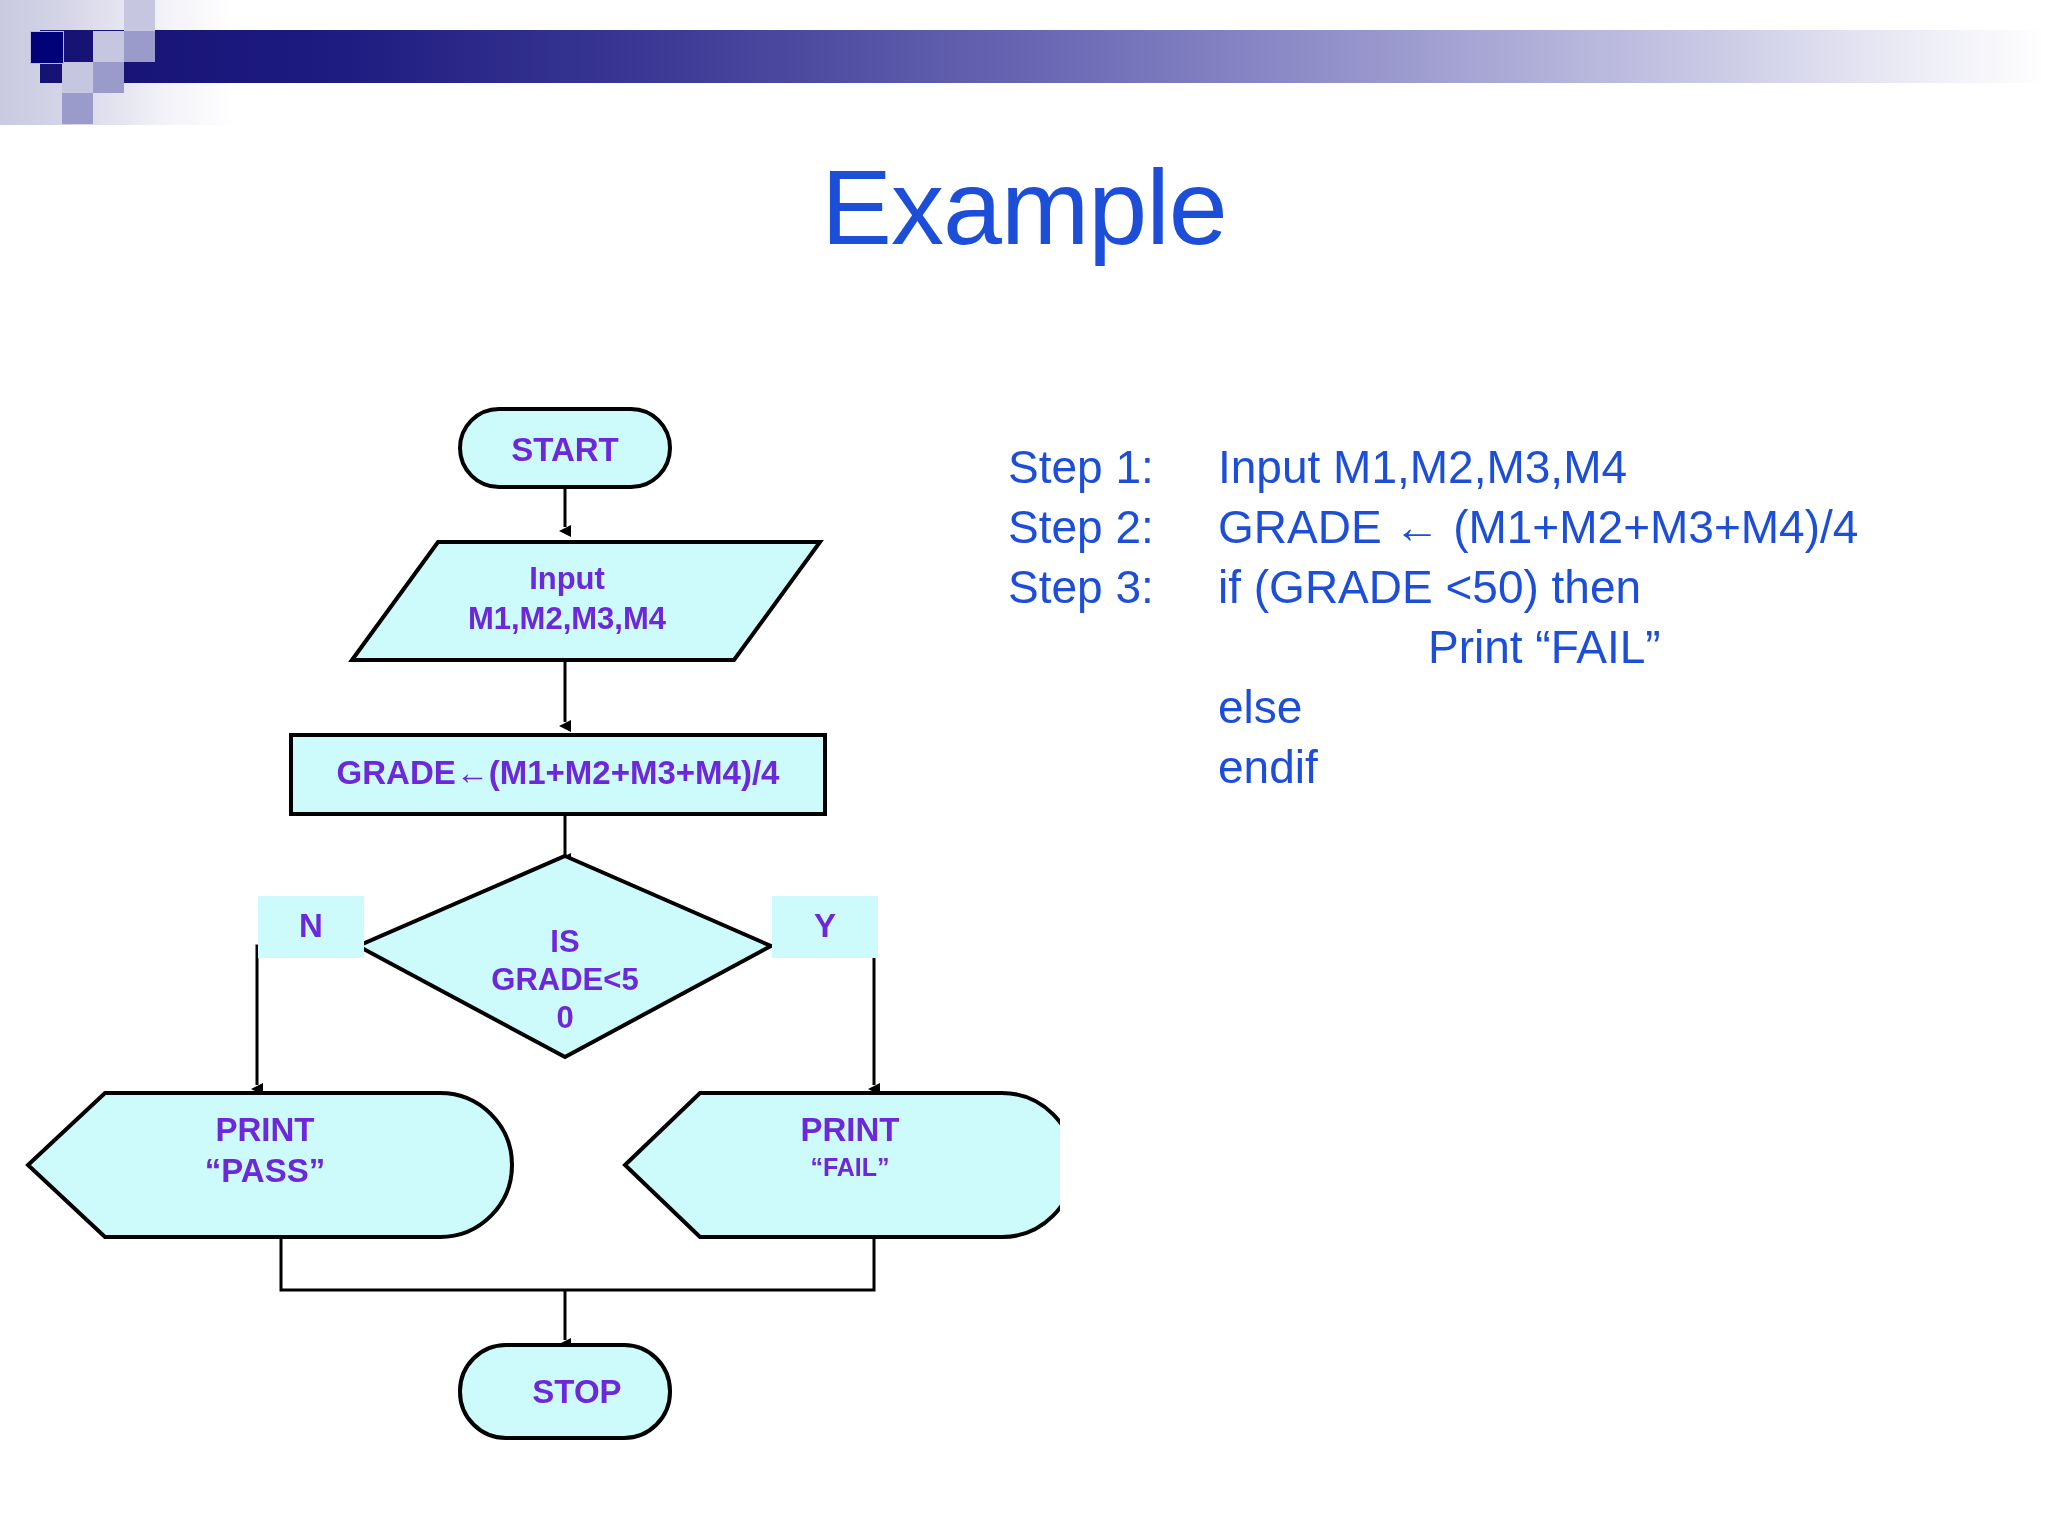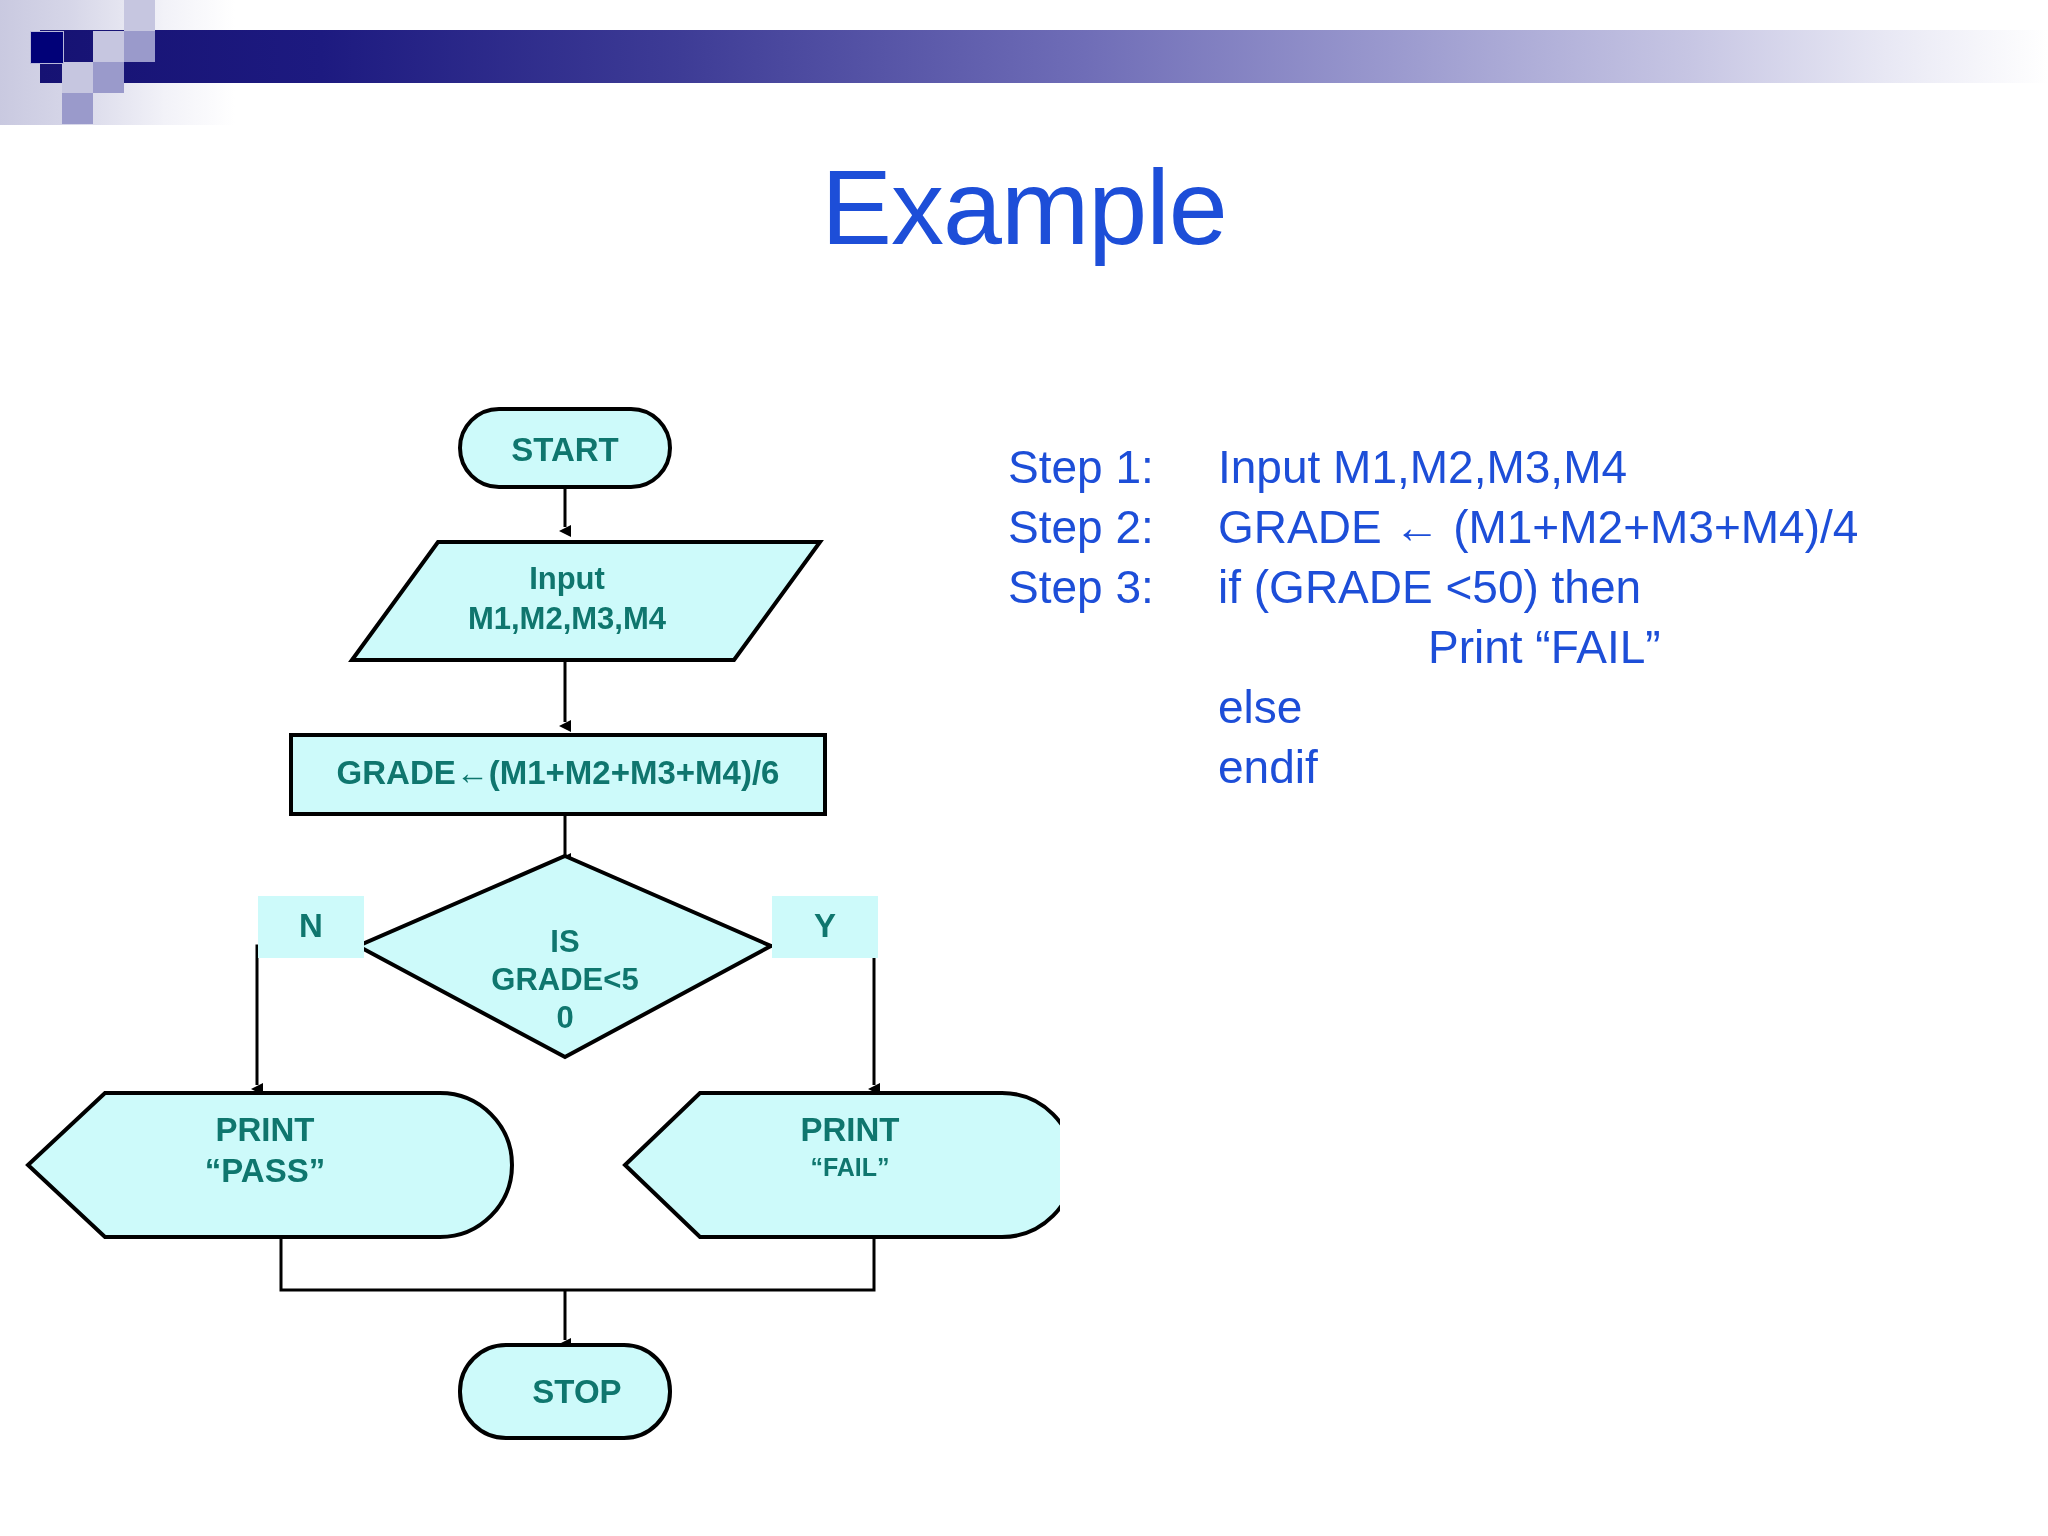--- a/index.html
+++ b/index.html
@@ -29,21 +29,21 @@
     position:absolute;left:0;top:152px;width:2048px;
     text-align:center;font-size:106px;line-height:1.05;
     color:#1d4ed8;font-weight:400;letter-spacing:-1px;
   }
 
   
   #flowchart{position:absolute;left:0;top:0;width:1060px;height:1536px;}
   #flow-svg{position:absolute;left:0;top:0;}
 
   .node-label{
-    position:absolute;text-align:center;color:#0f766e;
+    position:absolute;text-align:center;color:#6d28d9;
     font-weight:bold;font-family:"Liberation Sans", sans-serif;
     line-height:1.12;pointer-events:none;
   }
 
   
   #pseudocode{
     position:absolute;left:1008px;top:444px;width:1020px;
     font-size:46px;line-height:1.0;color:#1d4ed8;
   }
   .pc-row{display:flex;align-items:baseline;height:60px;}
@@ -110,21 +110,21 @@
     <path d="M700,1093 L1002,1093 A72,72 0 0 1 1002,1237 L700,1237 L625,1165 Z" fill="#cdfafa" stroke="#000" stroke-width="4"></path>
 
     <rect x="460" y="1345" width="210" height="93" rx="46" ry="46" fill="#cdfafa" stroke="#000" stroke-width="4"></rect>
   </svg>
 
   <div class="node-label" style="left:460px;top:432px;width:210px;font-size:33px;">START</div>
 
   <div class="node-label" style="left:396px;top:562px;width:342px;font-size:31px;">Input</div>
   <div class="node-label" style="left:396px;top:602px;width:342px;font-size:31px;">M1,M2,M3,M4</div>
 
-  <div class="node-label" style="left:291px;top:755px;width:534px;font-size:33px;">GRADE←(M1+M2+M3+M4)/6</div>
+  <div class="node-label" style="left:291px;top:755px;width:534px;font-size:33px;">GRADE←(M1+M2+M3+M4)/4</div>
 
   <div class="node-label" style="left:425px;top:925px;width:280px;font-size:31px;">IS</div>
   <div class="node-label" style="left:425px;top:963px;width:280px;font-size:31px;">GRADE&lt;5</div>
   <div class="node-label" style="left:425px;top:1001px;width:280px;font-size:31px;">0</div>
 
   <div class="node-label" style="left:258px;top:908px;width:106px;font-size:33px;">N</div>
   <div class="node-label" style="left:772px;top:908px;width:106px;font-size:33px;">Y</div>
 
   <div class="node-label" style="left:140px;top:1112px;width:250px;font-size:33px;">PRINT</div>
   <div class="node-label" style="left:140px;top:1153px;width:250px;font-size:33px;">“PASS”</div>

